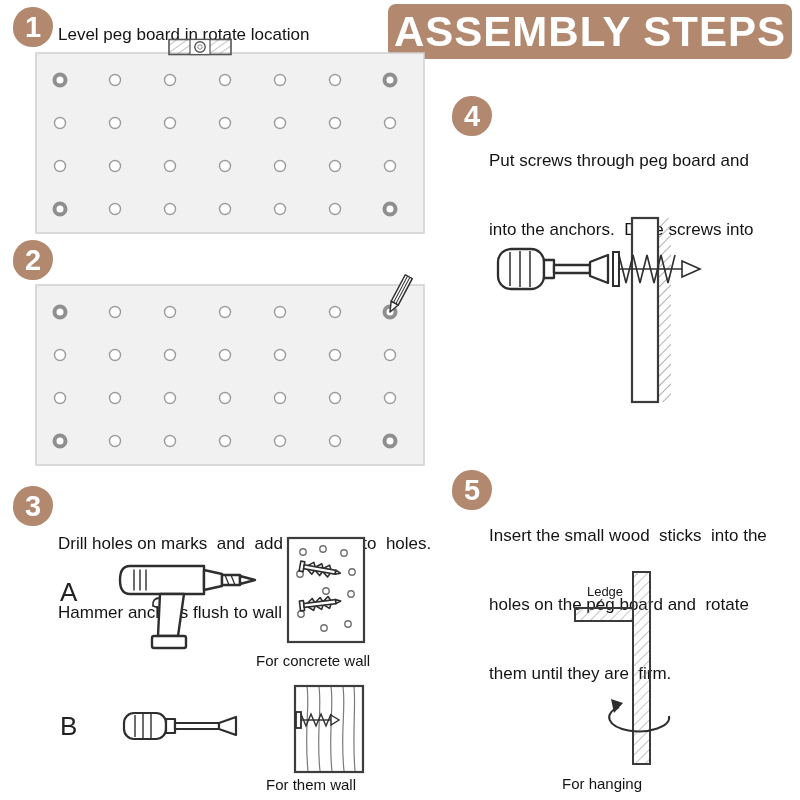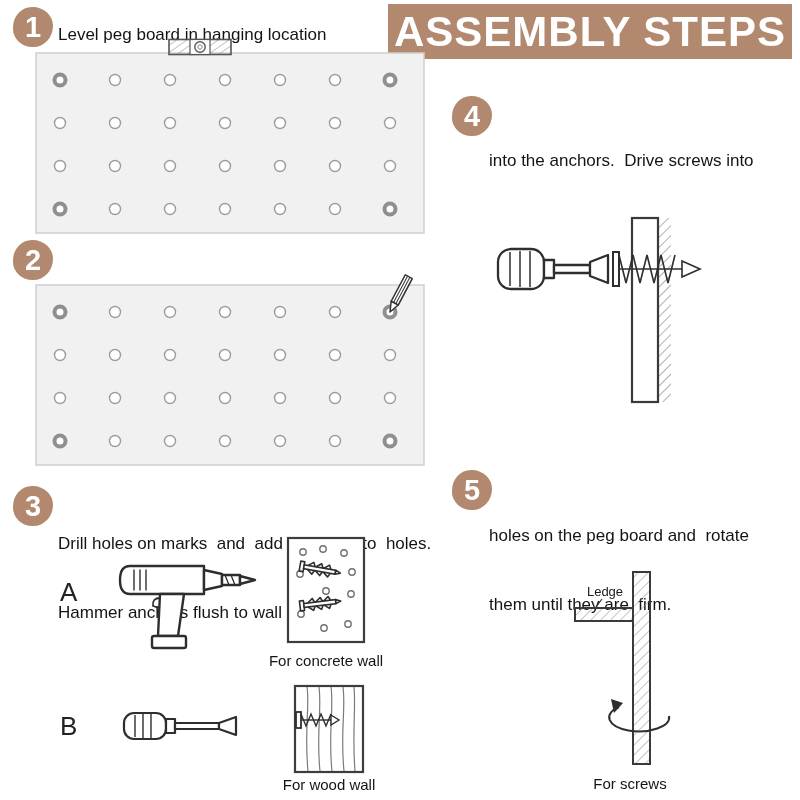--- a/index.html
+++ b/index.html
@@ -3,46 +3,46 @@
 <meta charset="utf-8">
 <style>
   html,body{margin:0;padding:0;background:#fff;}
   .sheet{
     position:relative;width:800px;height:800px;background:#fff;overflow:hidden;
     font-family:"Liberation Sans",sans-serif;color:#1a1a1a;
   }
   .abs{position:absolute;}
   .banner{
     position:absolute;left:388px;top:4px;width:404px;height:55px;
-    background:#b2886f;display:flex;align-items:center;justify-content:center;
+    background:#b2886f;display:flex;align-items:center;justify-content:center;border-radius:8px;
   }
   .banner h1{margin:0;color:#fff;font-size:42px;font-weight:bold;letter-spacing:1px;white-space:pre;}
   .stepnum{
     position:absolute;width:40px;height:40px;background:#b2886f;color:#fff;
     border-radius:48% 52% 50% 50% / 52% 48% 54% 46%;
     display:flex;align-items:center;justify-content:center;
     font-size:29px;font-weight:bold;
   }
   .steptext{position:absolute;font-size:17px;line-height:23px;color:#141414;white-space:pre;}
   .biglabel{position:absolute;font-size:26px;color:#222;}
-  .caption{position:absolute;font-size:15px;line-height:19px;color:#141414;text-align:center;}
+  .caption{position:absolute;font-size:15px;line-height:19px;color:#141414;text-align:left;}
   .pegboard rect.bg{fill:#f1f1f1;stroke:#cfcfcf;}
   svg text{font-family:"Liberation Sans",sans-serif;}
 </style>
 </head>
 <body>
 
 <div class="sheet">
 
   <header class="banner">
     <h1>ASSEMBLY STEPS</h1>
   </header>
 
   <div class="stepnum" style="left:13px;top:7px">1</div>
-  <p class="steptext" style="left:58px;top:6px">Level peg board in hanging location</p>
+  <p class="steptext" style="left:58px;top:6px">Level peg board in rotate location</p>
 
   <svg class="abs pegboard" style="left:35px;top:52px;width:390px;height:182px" viewBox="0 0 390 182">
     <rect class="bg" x="1" y="1" width="388" height="180" stroke-width="1.5"></rect>
   <circle cx="25" cy="28" r="5.5" fill="#fff" stroke="#8f8f8f" stroke-width="4"></circle>
       <circle cx="80" cy="28" r="5.5" fill="#fff" stroke="#9c9c9c" stroke-width="1.4"></circle>
       <circle cx="135" cy="28" r="5.5" fill="#fff" stroke="#9c9c9c" stroke-width="1.4"></circle>
       <circle cx="190" cy="28" r="5.5" fill="#fff" stroke="#9c9c9c" stroke-width="1.4"></circle>
       <circle cx="245" cy="28" r="5.5" fill="#fff" stroke="#9c9c9c" stroke-width="1.4"></circle>
       <circle cx="300" cy="28" r="5.5" fill="#fff" stroke="#9c9c9c" stroke-width="1.4"></circle>
       <circle cx="355" cy="28" r="5.5" fill="#fff" stroke="#8f8f8f" stroke-width="4"></circle>
@@ -209,24 +209,25 @@
       <path d="M61 3 C 63 24, 59 50, 62 87"></path>
     </g>
     <g stroke="#2e2e2e" fill="#fff">
       <rect x="3" y="28" width="5" height="16" stroke-width="1.8"></rect>
       <line x1="8" y1="36" x2="38" y2="36" stroke-width="1.4"></line>
       <path d="M8 30 l5 12 l5 -12 l5 12 l5 -12 l5 12 l5 -12" fill="none" stroke-width="1.4"></path>
       <polygon points="38,31 46,36 38,41" stroke-width="1.4"></polygon>
     </g>
   </svg>
 
-  <div class="caption" style="left:266px;top:775px;width:126px">For wood wall</div>
+  <div class="caption" style="left:266px;top:775px;width:126px">For them wall</div>
 
   <div class="stepnum" style="left:452px;top:96px">4</div>
   <div class="steptext" style="left:489px;top:103px">
+    <div>Put screws through peg board and</div>
     <div>into the anchors.  Drive screws into</div>
   </div>
 
   <svg class="abs" style="left:486px;top:192px;width:235px;height:235px" viewBox="0 0 235 235">
     <defs>
       <pattern id="p4" width="7" height="7" patternUnits="userSpaceOnUse" patternTransform="rotate(45)">
         <line x1="0" y1="0" x2="0" y2="7" stroke="#6f6f6f" stroke-width="1.1"></line>
       </pattern>
     </defs>
     <g>
@@ -245,35 +246,36 @@
     <g fill="#fff" stroke="#2e2e2e">
       <rect x="127" y="60" width="6" height="34" stroke-width="2"></rect>
       <line x1="133" y1="77" x2="196" y2="77" stroke-width="1.5"></line>
       <path d="M133 63 l7 28 l7 -28 l7 28 l7 -28 l7 28 l7 -28 l7 28 l7 -28" fill="none" stroke-width="1.6"></path>
       <polygon points="196,69 214,77 196,85" stroke-width="1.6"></polygon>
     </g>
   </svg>
 
   <div class="stepnum" style="left:452px;top:470px">5</div>
   <div class="steptext" style="left:489px;top:478px">
+    <div>Insert the small wood  sticks  into the</div>
     <div>holes on the peg board and  rotate</div>
     <div>them until they are  firm.</div>
   </div>
 
   <svg class="abs" style="left:555px;top:566px;width:190px;height:208px" viewBox="0 0 190 208">
     <defs>
       <pattern id="p5" width="7" height="7" patternUnits="userSpaceOnUse" patternTransform="rotate(45)">
         <line x1="0" y1="0" x2="0" y2="7" stroke="#8d8d8d" stroke-width="1"></line>
       </pattern>
     </defs>
     <rect x="78" y="6" width="17" height="192" fill="url(#p5)" stroke="#3a3a3a" stroke-width="2"></rect>
     <rect x="20" y="42" width="58" height="13" fill="url(#p5)" stroke="#3a3a3a" stroke-width="2"></rect>
     <text x="50" y="30" font-size="13" fill="#1a1a1a" text-anchor="middle">Ledge</text>
     <line x1="47" y1="33" x2="41" y2="41" stroke="#333" stroke-width="1.2"></line>
     <g fill="none" stroke="#2e2e2e" stroke-width="2">
       <path d="M114 150 A 30 14 0 1 1 64 141"></path>
       <polygon points="56,133 68,137 59,147" fill="#2e2e2e" stroke="none"></polygon>
     </g>
   </svg>
 
-  <div class="caption" style="left:562px;top:774px;width:136px">For screws</div>
+  <div class="caption" style="left:562px;top:774px;width:136px">For hanging</div>
 
 </div>
 
 </body></html>

